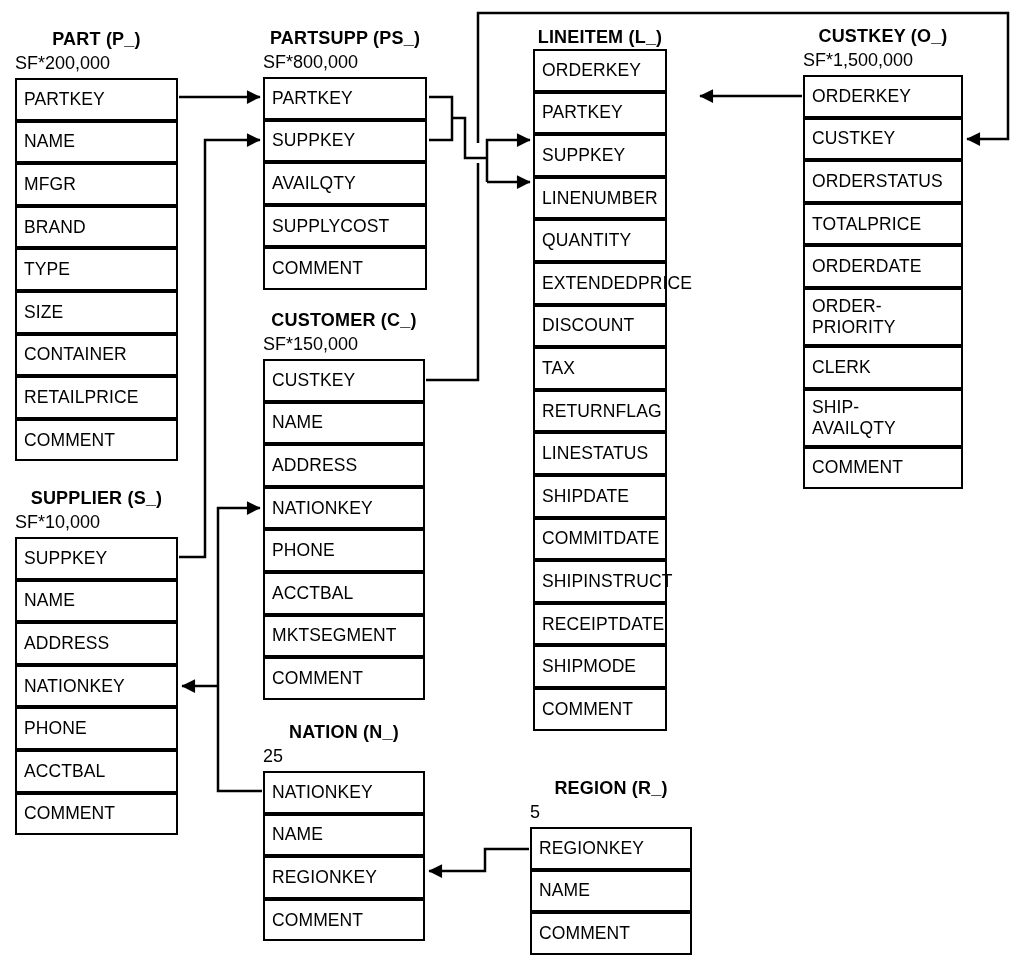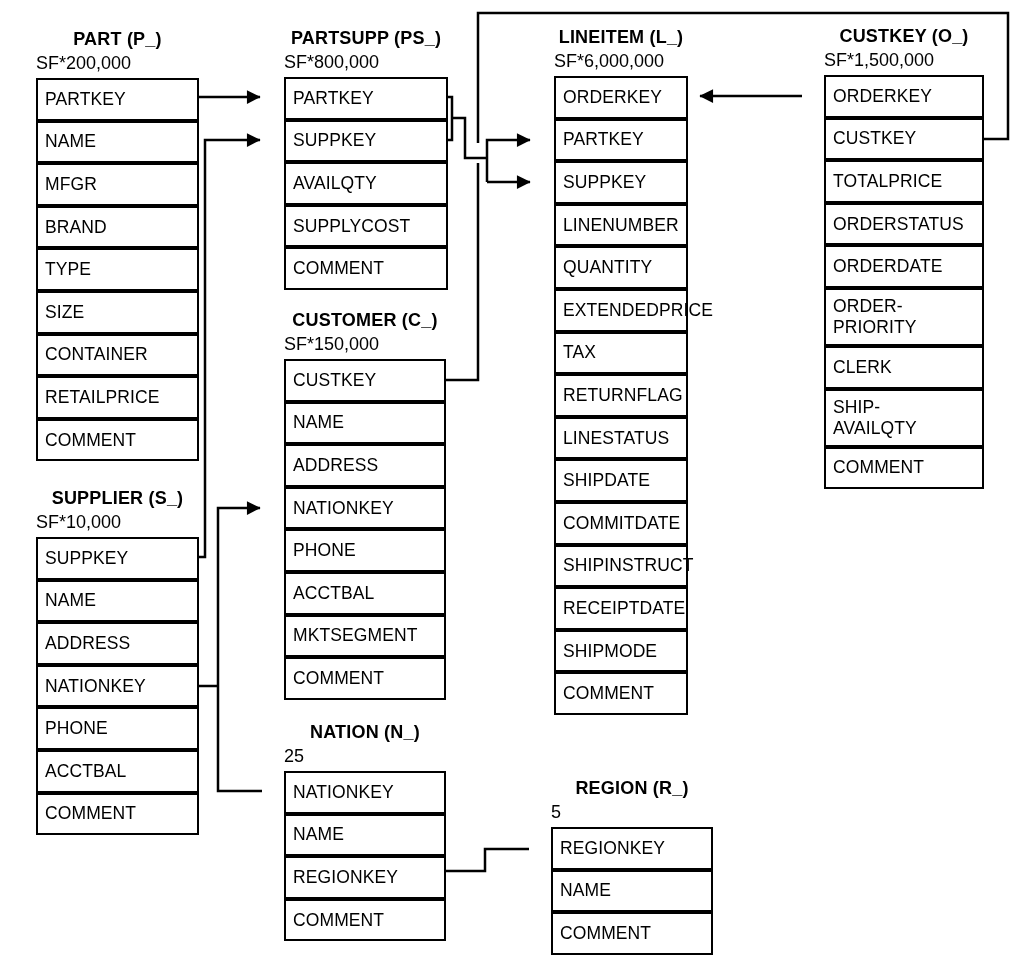--- a/index.html
+++ b/index.html
@@ -1,18 +1,18 @@
 <!DOCTYPE html>
 <html><head>
 <meta charset="utf-8">
 <style>
   html,body{margin:0;padding:0;background:#ffffff;}
   #stage{position:relative;width:1025px;height:966px;background:#fff;overflow:hidden;
          font-family:"Liberation Sans", sans-serif;color:#000;}
-  .tbl{position:absolute;margin-left:21px;}
+  .tbl{position:absolute;}
   .ttl{font-size:18px;font-weight:bold;text-align:center;height:23px;line-height:23px;white-space:nowrap;letter-spacing:.2px;}
   .sub{font-size:18px;height:27px;line-height:24px;white-space:nowrap;}
   .rows{display:block;}
   .row{box-sizing:border-box;height:42.6px;border:2.4px solid #000;background:#fff;
        display:flex;align-items:center;padding-left:7px;font-size:17.5px;letter-spacing:.1px;}
   .row.tall{height:58px;}
   .row span{white-space:pre-line;line-height:21px;}
   svg#wires{position:absolute;left:0;top:0;pointer-events:none;}
   svg#wires path{fill:none;stroke:#000;stroke-width:2.5;}
 </style>
@@ -92,39 +92,41 @@
           <span>SUPPLYCOST</span>
         </div>
         <div class="row">
           <span>COMMENT</span>
         </div>
       </div>
   </div>
 
   <div class="tbl" style="left:533px;top:26px;width:134px">
     <div class="ttl">LINEITEM (L_)</div>
-    <div class="sub">SF*6,000,000</div>
     <div class="rows">
         <div class="row">
           <span>ORDERKEY</span>
         </div>
         <div class="row">
           <span>PARTKEY</span>
         </div>
         <div class="row">
           <span>SUPPKEY</span>
         </div>
         <div class="row">
           <span>LINENUMBER</span>
         </div>
         <div class="row">
           <span>QUANTITY</span>
         </div>
         <div class="row">
           <span>EXTENDEDPRICE</span>
+        </div>
+        <div class="row">
+          <span>DISCOUNT</span>
         </div>
         <div class="row">
           <span>TAX</span>
         </div>
         <div class="row">
           <span>RETURNFLAG</span>
         </div>
         <div class="row">
           <span>LINESTATUS</span>
         </div>
@@ -153,24 +155,24 @@
     <div class="ttl">CUSTKEY (O_)</div>
     <div class="sub">SF*1,500,000</div>
     <div class="rows">
         <div class="row">
           <span>ORDERKEY</span>
         </div>
         <div class="row">
           <span>CUSTKEY</span>
         </div>
         <div class="row">
+          <span>ORDERSTATUS</span>
+        </div>
+        <div class="row">
           <span>TOTALPRICE</span>
-        </div>
-        <div class="row">
-          <span>ORDERSTATUS</span>
         </div>
         <div class="row">
           <span>ORDERDATE</span>
         </div>
         <div class="row tall">
           <span>ORDER-
 PRIORITY</span>
         </div>
         <div class="row">
           <span>CLERK</span>

